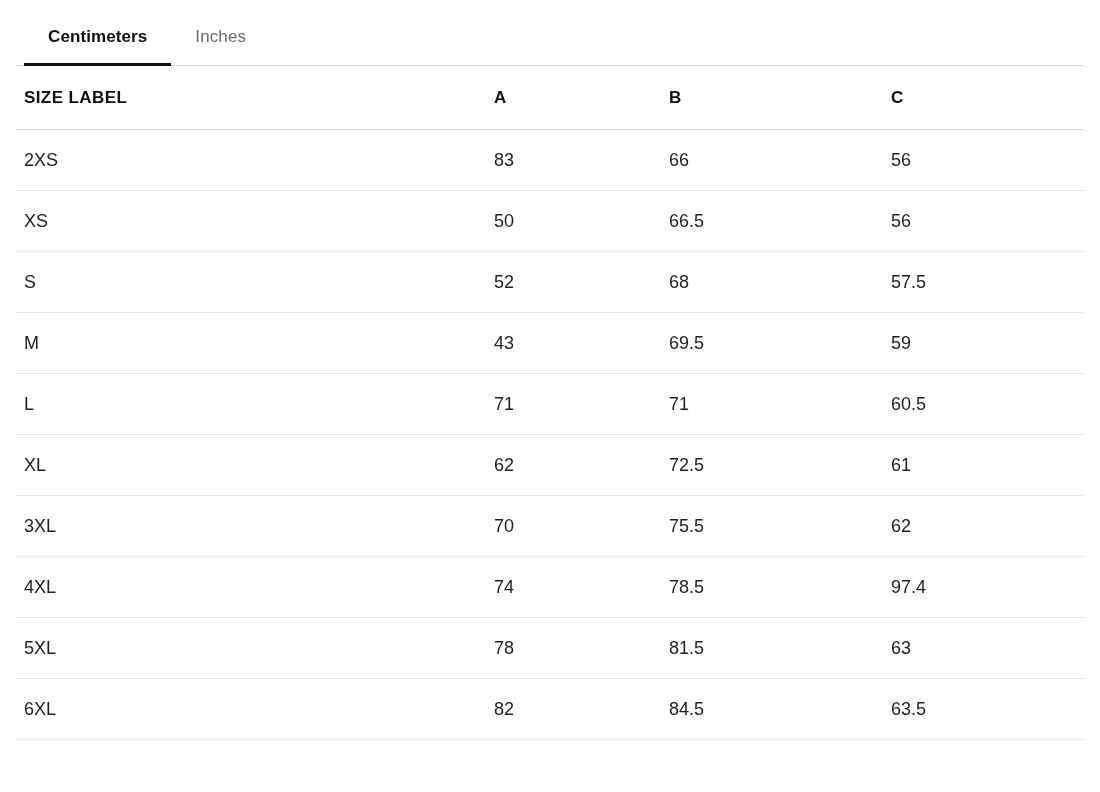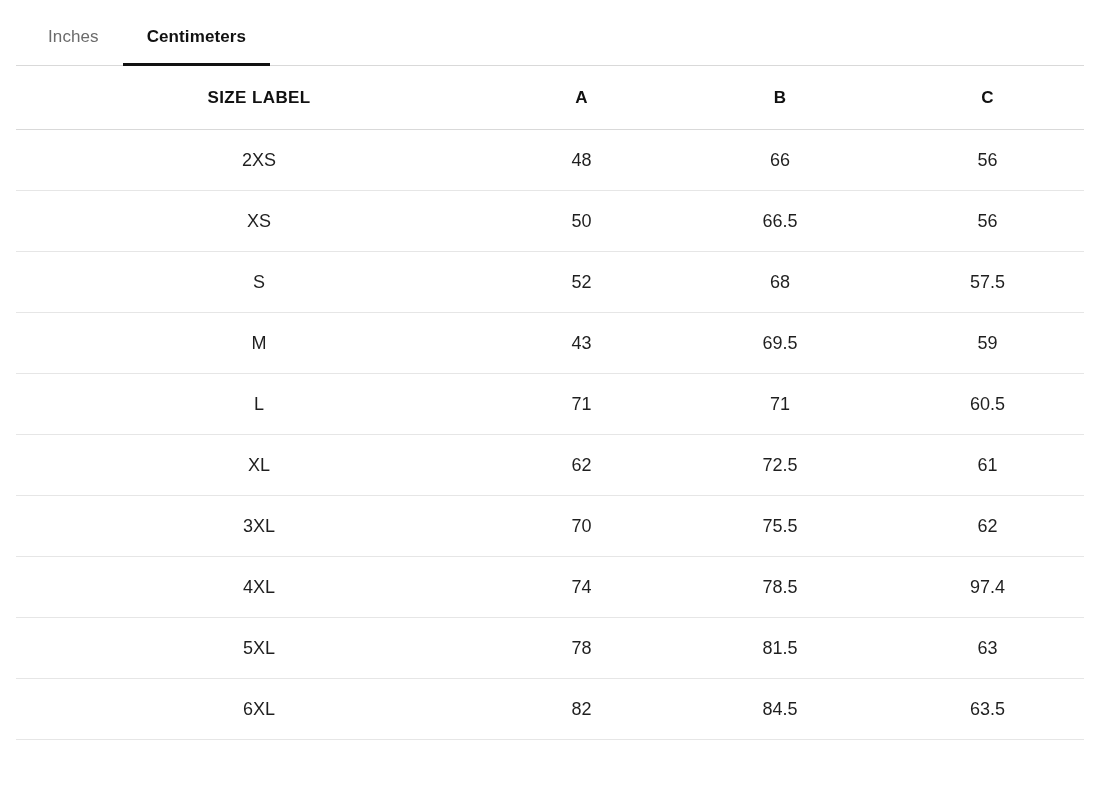--- a/index.html
+++ b/index.html
@@ -57,21 +57,21 @@
     background: #111111;
   }
   
   table.size-table {
     width: 100%;
     border-collapse: collapse;
     table-layout: fixed;
   }
   table.size-table th,
   table.size-table td {
-    text-align: center;
+    text-align: left;
     padding: 0;
     vertical-align: middle;
     border-bottom: 1px solid #e6e6e6;
   }
   table.size-table th {
     height: 63px;
     font-size: 17px;
     font-weight: bold;
     letter-spacing: 0.4px;
     color: #111111;
@@ -89,37 +89,37 @@
   .col-c { width: auto; }
   th.col-label { padding-left: 8px !important; }
   td.col-label { padding-left: 8px !important; }
 </style>
 </head>
 <body>
 
 <div class="page">
 
   <div class="tabs">
+    <button class="tab active">Centimeters</button>
     <button class="tab">Inches</button>
-    <button class="tab active">Centimeters</button>
   </div>
 
   <table class="size-table">
     <thead>
       <tr>
         <th class="col-label">SIZE LABEL</th>
         <th class="col-a">A</th>
         <th class="col-b">B</th>
         <th class="col-c">C</th>
       </tr>
     </thead>
     <tbody>
       <tr>
         <td class="col-label">2XS</td>
-        <td class="col-a">48</td>
+        <td class="col-a">83</td>
         <td class="col-b">66</td>
         <td class="col-c">56</td>
       </tr>
       <tr>
         <td class="col-label">XS</td>
         <td class="col-a">50</td>
         <td class="col-b">66.5</td>
         <td class="col-c">56</td>
       </tr>
       <tr>

